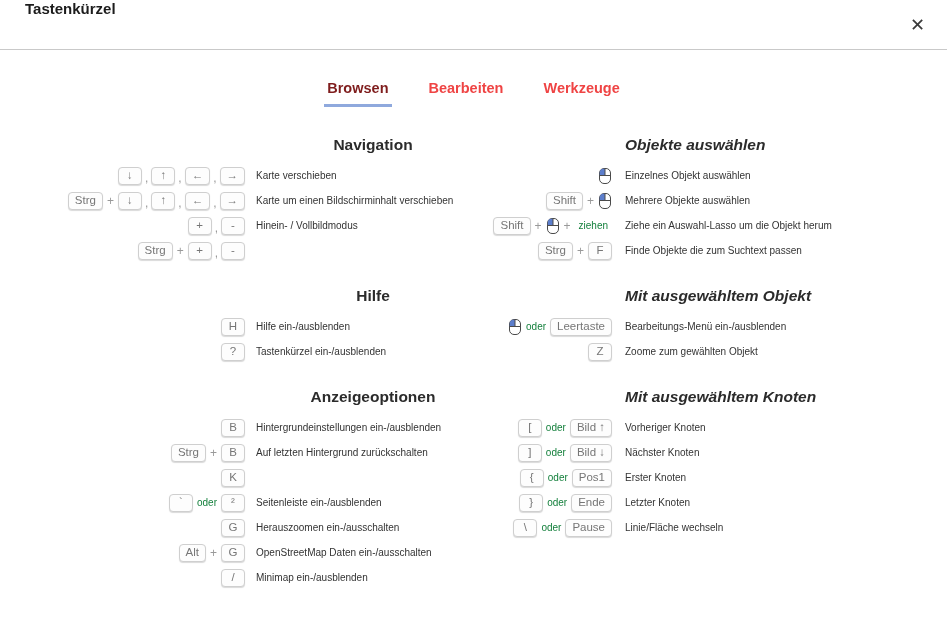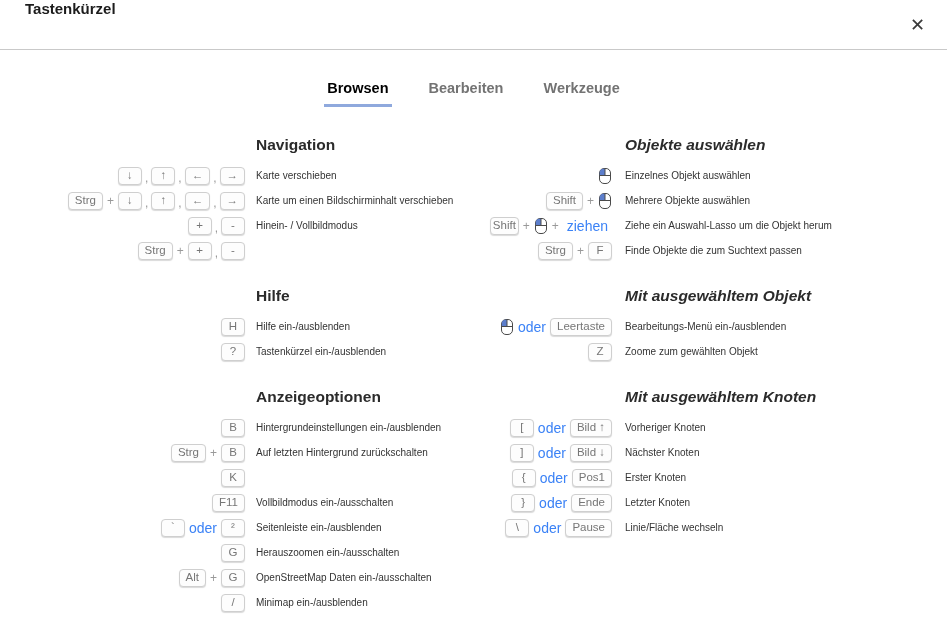--- a/index.html
+++ b/index.html
@@ -9,52 +9,52 @@
   .dialog { width: 947px; height: 630px; background: #fff; position: relative; }
 
   .dialog-header { height: 50px; border-bottom: 1px solid #c9c9c9; display: flex;
     align-items: flex-start; padding: 0 25px; position: relative; }
   .dialog-title { font-size: 15px; font-weight: bold; color: #1c1c1c; }
   .close-btn { position: absolute; right: 18px; top: 50%; transform: translateY(-50%);
     font-size: 18px; color: #3a3a3a; cursor: pointer; background: none; border: none;
     line-height: 1; padding: 4px; font-family: "Liberation Sans", sans-serif; }
 
   .tab-bar { display: flex; justify-content: center; gap: 34px; margin-top: 30px; }
-  .tab { font-size: 14.5px; font-weight: bold; color: #737373; padding: 0 3px 8px 3px;
+  .tab { font-size: 14.5px; font-weight: bold; color: #ef4444; padding: 0 3px 8px 3px;
     border-bottom: 3px solid transparent; cursor: pointer; background: none; border-top: none;
     border-left: none; border-right: none; font-family: "Liberation Sans", sans-serif; }
-  .tab.active { color: #000000; border-bottom-color: #8fa9dd; }
+  .tab.active { color: #7f1d1d; border-bottom-color: #8fa9dd; }
 
   .columns { display: flex; margin-top: 25px; }
   .col { display: flex; flex-direction: column; }
   .col-left { width: 490px; }
   .col-right { width: 457px; }
 
   .section { margin-bottom: 20px; }
   .section-heading { height: 26px; line-height: 26px; margin-bottom: 5px;
     font-size: 15.5px; font-weight: bold; color: #2b2b2b; }
-  .col-left .section-heading { padding-left: 256px; }
+  .col-left .section-heading { padding-left: 256px; text-align: center; }
   .col-right .section-heading { padding-left: 135px; font-style: italic; }
 
   .shortcut-row { height: 25px; display: flex; align-items: center; }
   .keys-cell { display: flex; align-items: center; justify-content: flex-end; }
   .col-left .keys-cell { width: 245px; }
   .col-right .keys-cell { width: 122px; }
   .label-cell { font-size: 10px; color: #333; white-space: nowrap; }
   .col-left .label-cell { margin-left: 11px; }
   .col-right .label-cell { margin-left: 13px; }
 
   .keycap { display: inline-flex; align-items: center; justify-content: center;
     min-width: 24px; height: 18px; padding: 1px 6px; background: #fdfdfd;
     border: 1px solid #cfcfcf; border-radius: 4px;
     box-shadow: 0 1px 1px rgba(0,0,0,0.15); color: #767676; font-size: 11.5px;
     white-space: nowrap; line-height: 1; }
   .sep { color: #999; font-size: 12px; margin: 0 4px; }
   .sep-comma { margin: 0 3px; align-self: flex-end; }
-  .plain-text { color: #3b82f6; font-size: 14px; margin: 0 4px; white-space: nowrap; }
+  .plain-text { color: #15803d; font-size: 10px; margin: 0 4px; white-space: nowrap; }
   .mouse-icon-wrap { display: inline-flex; align-items: center; margin: 0 1px; }
 </style>
 </head>
 <body>
 
 <div class="dialog">
   <div class="dialog-header">
     <span class="dialog-title">Tastenkürzel</span>
     <button class="close-btn">✕</button>
   </div>
@@ -141,26 +141,20 @@
               <span class="keycap">Strg</span>
               <span class="sep">+</span>
               <span class="keycap">B</span>
             </div>
             <div class="label-cell">Auf letzten Hintergrund zurückschalten</div>
           </div>
           <div class="shortcut-row">
             <div class="keys-cell">
               <span class="keycap">K</span>
             </div>
-          </div>
-          <div class="shortcut-row">
-            <div class="keys-cell">
-              <span class="keycap">F11</span>
-            </div>
-            <div class="label-cell">Vollbildmodus ein-/ausschalten</div>
           </div>
           <div class="shortcut-row">
             <div class="keys-cell">
               <span class="keycap">`</span>
               <span class="plain-text">oder</span>
               <span class="keycap">²</span>
             </div>
             <div class="label-cell">Seitenleiste ein-/ausblenden</div>
           </div>
           <div class="shortcut-row">

